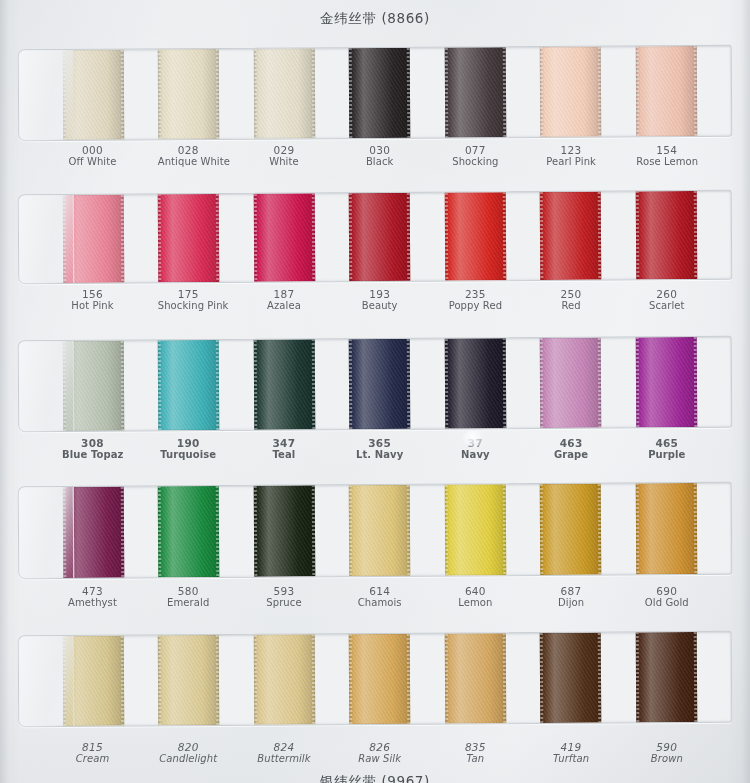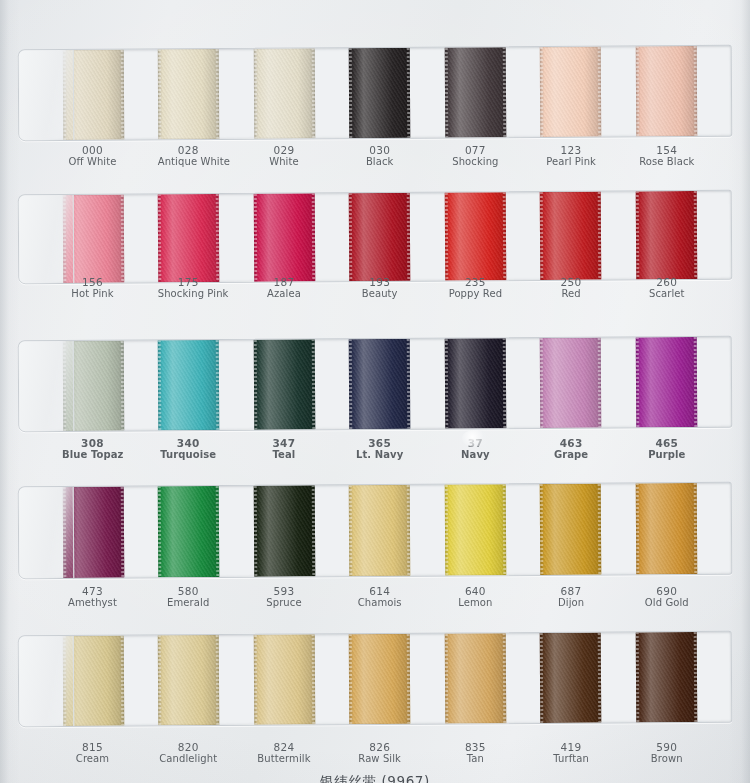--- a/index.html
+++ b/index.html
@@ -186,20 +186,21 @@
     border-radius: 50% 45% 55% 50%;
     background: radial-gradient(circle at 40% 40%, rgba(255,255,255,0.95), rgba(240,242,244,0.55) 60%, rgba(240,242,244,0) 100%);
     pointer-events: none;
   }
 </style>
 </head>
 <body>
 
 <div id="card">
 
+  <div class="card-title">金纬丝带 (8866)</div>
 
   <div id="bands">
       <div class="band" style="top: 47px; height: 92px;">
         <div class="window">
           <div class="ribbons">
             <div class="slot">
               <div class="ribbon" title="000 Off White" style="background-color: rgb(224, 215, 190);"></div>
             </div>
             <div class="slot">
               <div class="ribbon" title="028 Antique White" style="background-color: rgb(228, 220, 194);"></div>
@@ -242,21 +243,21 @@
         <div class="caption">
           <span class="code">077</span>
           <span class="cname">Shocking</span>
         </div>
         <div class="caption">
           <span class="code">123</span>
           <span class="cname">Pearl Pink</span>
         </div>
         <div class="caption">
           <span class="code">154</span>
-          <span class="cname">Rose Black</span>
+          <span class="cname">Rose Lemon</span>
         </div>
       </div>
       <div class="band" style="top: 192px; height: 90px;">
         <div class="window">
           <div class="ribbons">
             <div class="slot">
               <div class="ribbon" title="156 Hot Pink" style="background-color: rgb(234, 127, 147);"></div>
             </div>
             <div class="slot">
               <div class="ribbon" title="175 Shocking Pink" style="background-color: rgb(217, 37, 79);"></div>
@@ -272,21 +273,21 @@
             </div>
             <div class="slot">
               <div class="ribbon" title="250 Red" style="background-color: rgb(192, 24, 28);"></div>
             </div>
             <div class="slot">
               <div class="ribbon" title="260 Scarlet" style="background-color: rgb(176, 17, 28);"></div>
             </div>
           </div>
         </div>
       </div>
-      <div class="captions" style="top: 276px;">
+      <div class="captions" style="top: 288px;">
         <div class="caption">
           <span class="code">156</span>
           <span class="cname">Hot Pink</span>
         </div>
         <div class="caption">
           <span class="code">175</span>
           <span class="cname">Shocking Pink</span>
         </div>
         <div class="caption">
           <span class="code">187</span>
@@ -335,21 +336,21 @@
             </div>
           </div>
         </div>
       </div>
       <div class="captions" style="top: 437px; font-weight: bold;">
         <div class="caption">
           <span class="code">308</span>
           <span class="cname">Blue Topaz</span>
         </div>
         <div class="caption">
-          <span class="code">340</span>
+          <span class="code">190</span>
           <span class="cname">Turquoise</span>
         </div>
         <div class="caption">
           <span class="code">347</span>
           <span class="cname">Teal</span>
         </div>
         <div class="caption">
           <span class="code">365</span>
           <span class="cname">Lt. Navy</span>
         </div>
@@ -443,21 +444,21 @@
             </div>
             <div class="slot">
               <div class="ribbon" title="847 Turftan" style="background-color: rgb(77, 42, 18);"></div>
             </div>
             <div class="slot">
               <div class="ribbon" title="850 Brown" style="background-color: rgb(67, 32, 15);"></div>
             </div>
           </div>
         </div>
       </div>
-      <div class="captions" style="top: 741px;">
+      <div class="captions" style="top: 741px; font-style: italic;">
         <div class="caption">
           <span class="code">815</span>
           <span class="cname">Cream</span>
         </div>
         <div class="caption">
           <span class="code">820</span>
           <span class="cname">Candlelight</span>
         </div>
         <div class="caption">
           <span class="code">824</span>

